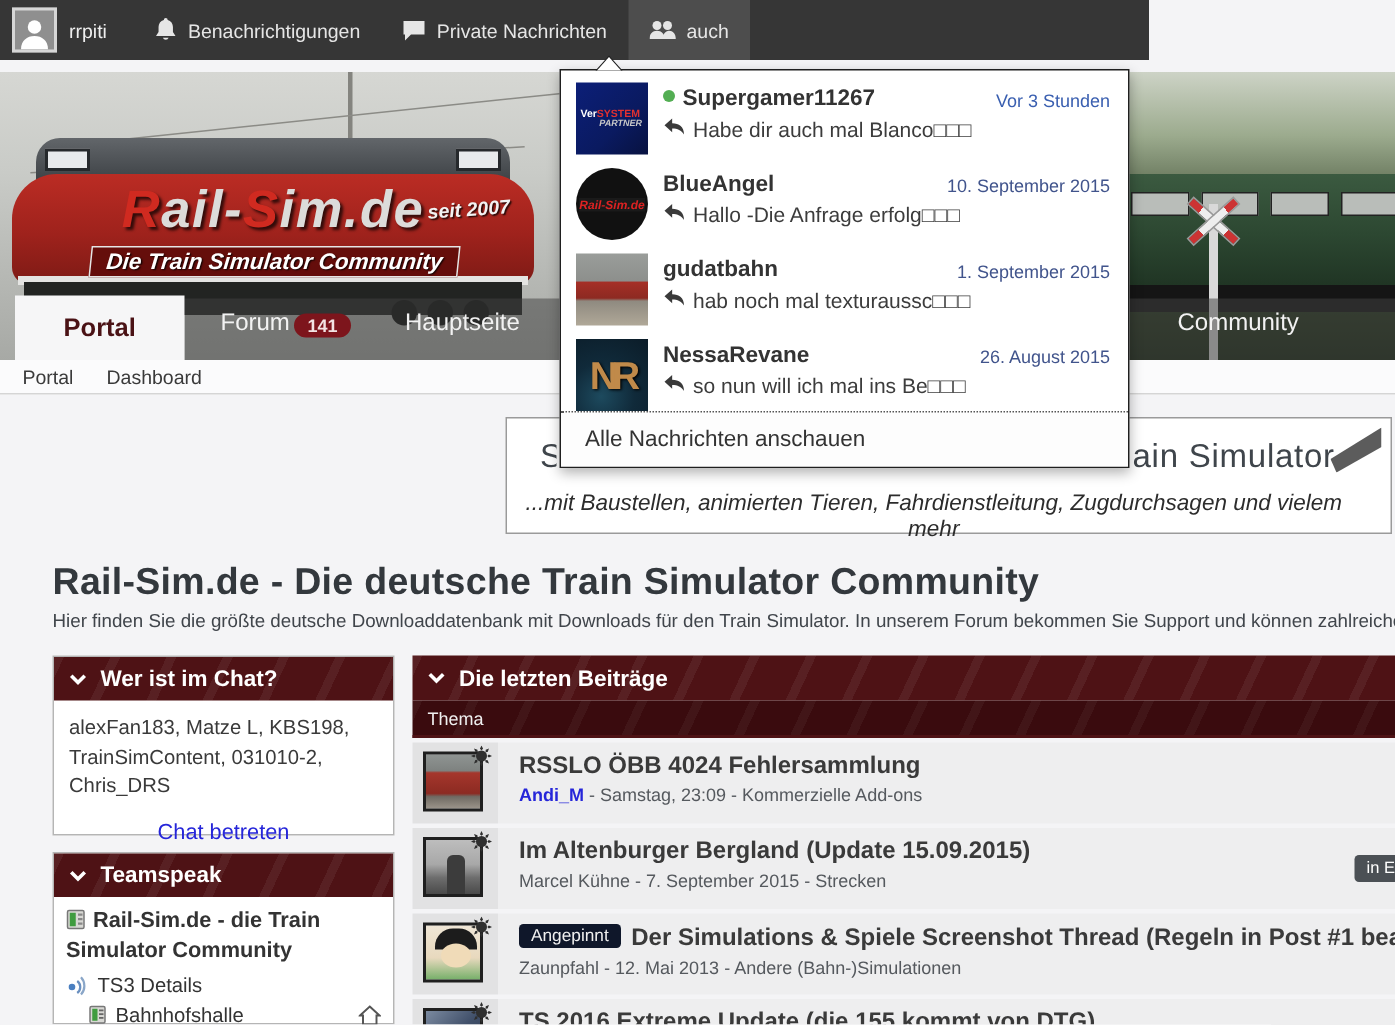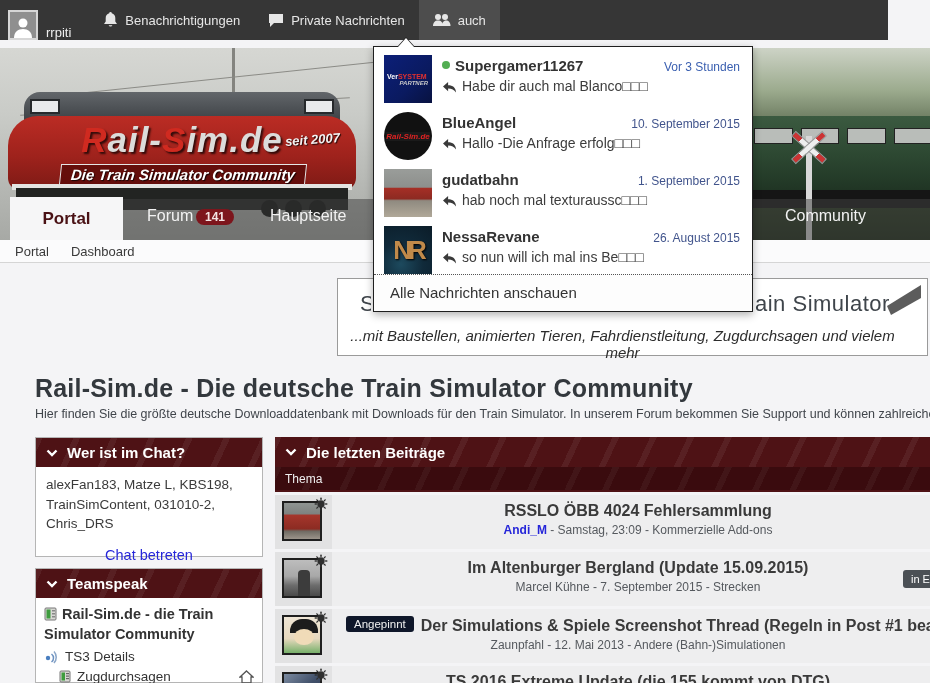--- a/index.html
+++ b/index.html
@@ -1,21 +1,21 @@
 <!DOCTYPE html>
 <html><head>
 <meta charset="utf-8">
 <style>
   * { margin:0; padding:0; box-sizing:border-box; }
   html,body { width:930px; height:683px; }
   body { font-family:"Liberation Sans", sans-serif; background:#f4f4f6; }
   #stage { position:relative; width:930px; height:683px; overflow:hidden; background:#f4f4f6; }
 
   
-  .topbar { position:absolute; left:0; top:0; width:888px; height:40px; background:#363636; display:flex; align-items:flex-end; z-index:40; }
+  .topbar { position:absolute; left:0; top:0; width:766px; height:40px; background:#363636; display:flex; align-items:center; z-index:40; }
   .tb-avatar { width:30px; height:30px; margin-left:8px; background:#8f8f8f; border:2px solid #d6d6d6; display:flex; align-items:flex-end; justify-content:center; }
   .tb-user { color:#efefef; font-size:13px; margin-left:8px; margin-right:18px; }
   .tb-item { display:flex; align-items:center; gap:7px; color:#e6e6e6; font-size:13px; padding:0 14px; height:40px; cursor:pointer; }
   .tb-item.active { background:#4d4d4d; }
   .tb-item svg { flex:0 0 auto; }
 
   
   .banner { position:absolute; left:0; top:48px; width:930px; height:192px; overflow:hidden;
             background:linear-gradient(180deg,#d6d7d3 0%,#c9cbc7 35%,#b4b6b2 75%,#a7a9a5 100%); }
   .pole { position:absolute; width:3px; background:#84847f; }
@@ -67,21 +67,21 @@
 
   
   .dropdown { position:absolute; left:373px; top:46px; width:380px; height:266px; background:#fff; border:1px solid #1f1f1f;
               box-shadow:0 3px 8px rgba(0,0,0,0.3); z-index:50; }
   .dd-arrow { position:absolute; left:24px; top:-9px; width:0; height:0; border-left:8px solid transparent; border-right:8px solid transparent; border-bottom:9px solid #fff; }
   .dd-arrow:before { content:""; position:absolute; left:-9px; top:-1px; width:0; height:0; border-left:9px solid transparent; border-right:9px solid transparent; border-bottom:10px solid #1f1f1f; z-index:-1; }
   .dd-item { position:absolute; left:0; width:378px; height:57px; cursor:pointer; }
   .dd-av { position:absolute; left:10px; top:5px; width:48px; height:48px; overflow:hidden; }
   .dd-name { position:absolute; left:68px; top:7px; font-size:15px; font-weight:bold; color:#333; }
   .dd-dot { display:inline-block; width:8px; height:8px; border-radius:50%; background:#53ae53; margin-right:5px; vertical-align:2px; }
-  .dd-prev { position:absolute; left:68px; top:28px; font-size:14px; color:#3c3c3c; white-space:nowrap; display:flex; align-items:flex-end; gap:5px; }
+  .dd-prev { position:absolute; left:68px; top:28px; font-size:14px; color:#3c3c3c; white-space:nowrap; display:flex; align-items:flex-start; gap:5px; }
   .dd-time { position:absolute; right:12px; top:10px; font-size:12px; color:#41548c; }
   .dd-time.recent { color:#3a5fb0; }
   .dd-footer { position:absolute; left:0; bottom:0; width:378px; height:37px; border-top:1px dotted #555; background:#fdfdfd;
                line-height:36px; padding-left:16px; font-size:15px; color:#333; cursor:pointer; }
   .av-versys { background:linear-gradient(135deg,#0c1f78 0%,#0a1a60 60%,#081240 100%); color:#fff; font-size:7px; font-weight:bold;
                display:flex; flex-direction:column; justify-content:center; padding-left:3px; }
   .av-versys .l2 { font-style:italic; font-size:6px; color:#c8c8c8; text-align:right; padding-right:4px; }
   .av-versys .sys { color:#e03030; }
   .av-blue { background:#111; border-radius:50%; display:flex; align-items:center; justify-content:center; }
   .av-blue span { color:#d22; font-size:8px; font-weight:bold; font-style:italic; background:#1a1a1a; }
@@ -118,21 +118,21 @@
   .ts-home { margin-left:auto; }
   .icon-inline { display:inline-block; vertical-align:-2px; margin-right:5px; }
 
   
   .postsbox { position:absolute; left:275px; top:437px; width:655px; }
   .postsbox .boxhdr { height:30px; }
   .thema { height:25px; background:#3a0b0e; color:#efefef; font-size:12px; display:flex; align-items:center; padding-left:10px;
            border-bottom:2px solid #4e1215; background-image:repeating-linear-gradient(115deg, rgba(255,255,255,0.045) 0 6px, transparent 6px 34px); }
   .prow { display:flex; height:54px; margin-top:3px; position:relative; }
   .prow .avcell { width:57px; background:#e2e2e3; position:relative; flex:0 0 auto; }
-  .prow .txtcell { flex:1; background:#eeeeef; padding:7px 0 0 14px; overflow:hidden; white-space:nowrap;text-align:center; }
+  .prow .txtcell { flex:1; background:#eeeeef; padding:7px 0 0 14px; overflow:hidden; white-space:nowrap; }
   .pav { position:absolute; left:7px; top:6px; width:40px; height:40px; border:2px solid #1f1f1f; }
   .pgear { position:absolute; right:-8px; top:-6px; }
   .ptitle { font-size:16px; font-weight:bold; color:#3a3a3a; }
   .pmeta { font-size:12px; color:#55595e; margin-top:3px; }
   .pmeta a { color:#2626d9; font-weight:bold; text-decoration:none; cursor:pointer; }
   .pinbadge { display:inline-block; background:#0f172a; color:#f0f0f0; font-size:11.5px; font-weight:normal; padding:2px 8px;
               border-radius:3px; vertical-align:3px; margin-right:7px; }
   .rightbadge { position:absolute; left:628px; top:18px; background:#4b5055; color:#fff; font-size:11px; padding:3px 8px; border-radius:3px; white-space:nowrap; }
   .pav1 { background:linear-gradient(180deg,#8f9492 0%,#7e8280 30%,#a5362c 34%,#8c2b22 72%,#6f6a62 78%,#9b948a 100%); }
   .pav2 { background:linear-gradient(180deg,#bdbdbd 0%,#a8a8a8 45%,#6d6d6d 70%,#4a4a4a 100%); }
@@ -283,21 +283,21 @@
         <span>TS3 Details</span>
       </div>
       <div class="ts-row indent">
         <svg width="12" height="13" viewBox="0 0 12 13">
             <rect x="1" y="1" width="10" height="11" rx="1" fill="#d8d8d4" stroke="#777"></rect>
             <rect x="2.5" y="2.5" width="3.5" height="8" fill="#3f9c3f"></rect>
             <rect x="7" y="3" width="3" height="1.2" fill="#666"></rect>
             <rect x="7" y="5.5" width="3" height="1.2" fill="#666"></rect>
             <rect x="7" y="8" width="3" height="1.2" fill="#666"></rect>
           </svg>
-        <span>Zugdurchsagen</span>
+        <span>Bahnhofshalle</span>
         <svg class="ts-home" width="15" height="14" viewBox="0 0 15 14">
             <path d="M7.5 1 14 7h-2v6H3V7H1z" fill="none" stroke="#555" stroke-width="1.3"></path>
           </svg>
       </div>
     </div>
   </div>
 
   <div class="postsbox">
     <div class="boxhdr">
       <svg width="12" height="8" viewBox="0 0 12 8">

